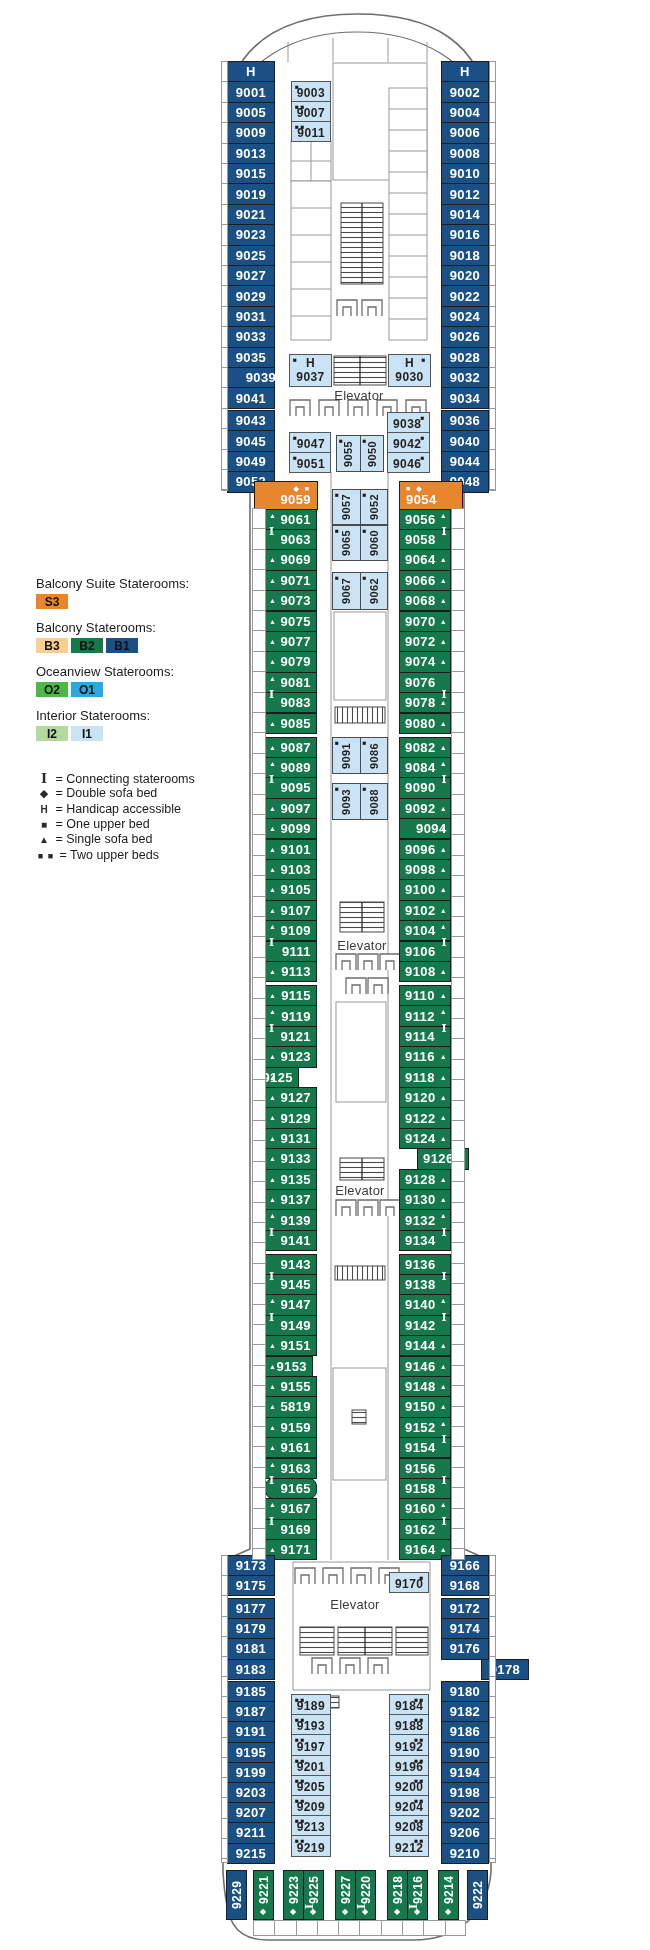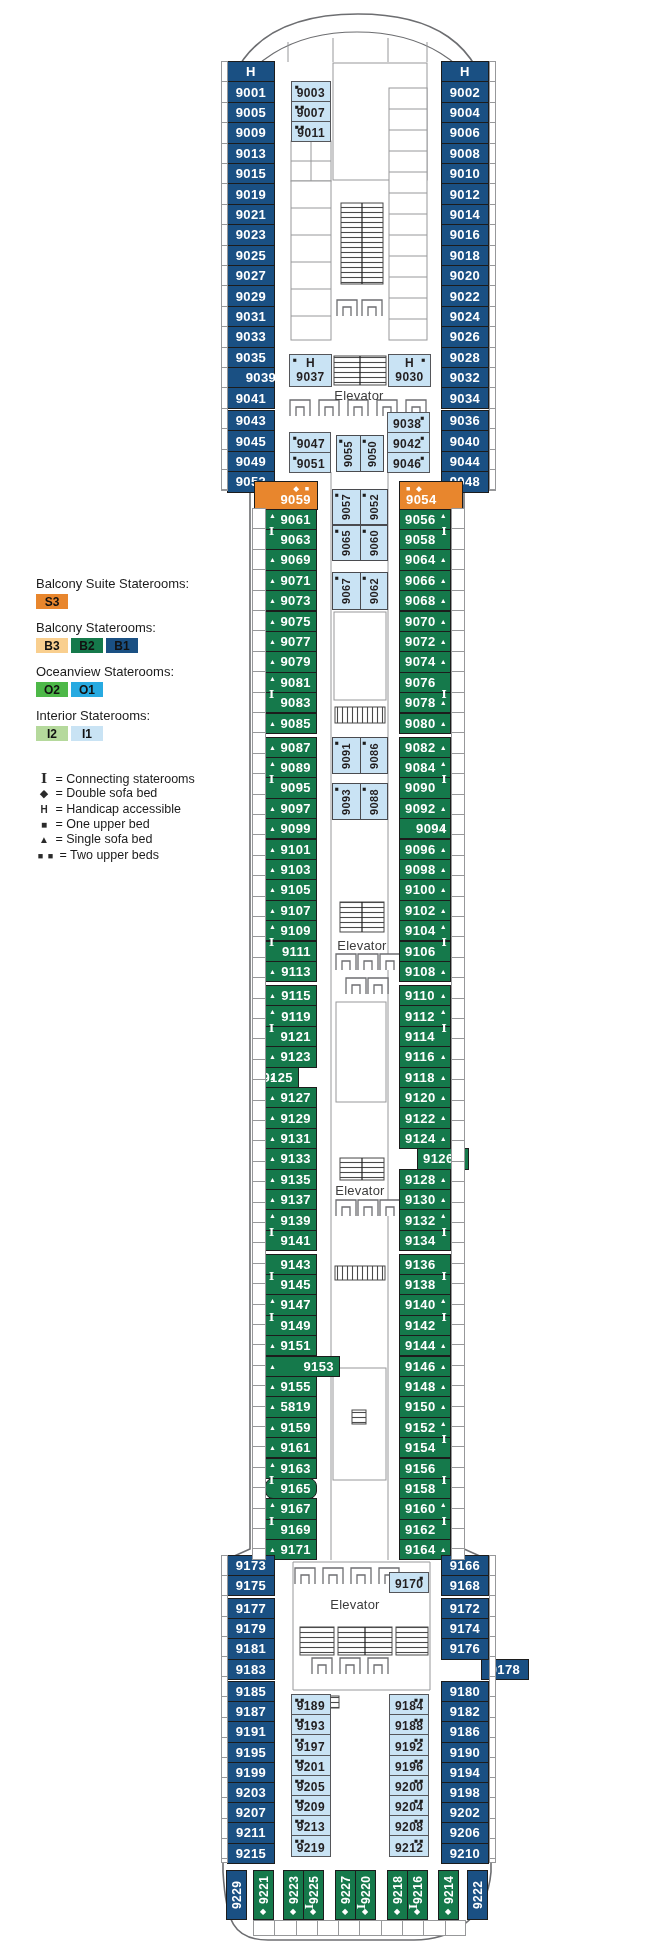--- a/index.html
+++ b/index.html
@@ -531,21 +531,21 @@
         <span class="ic ic-sofa" style="left: 3px; top: 2px;">▲</span>
         <span class="ic ic-conn" style="left: 3px; bottom: -8px;">I</span>
       </div>
       <div class="cell b2 sideL" style="left: 265px; top: 1314.7px; width: 52px; height: 21.4px;">
         <span>9149</span>
       </div>
       <div class="cell b2 sideL" style="left: 265px; top: 1335.1px; width: 52px; height: 21.4px;">
         <span>9151</span>
         <span class="ic ic-sofa" style="left: 3px; top: 6px;">▲</span>
       </div>
-      <div class="cell b2 sideL" style="left: 265px; top: 1355.5px; width: 75px; height: 21.4px;">
+      <div class="cell b2 sideL" style="left: 265px; top: 1355.5px; width: 48px; height: 21.4px;">
         <span>9153</span>
         <span class="ic ic-sofa" style="left: 3px; top: 6px;">▲</span>
       </div>
       <div class="cell b2 sideL" style="left: 265px; top: 1375.9px; width: 52px; height: 21.4px;">
         <span>9155</span>
         <span class="ic ic-sofa" style="left: 3px; top: 6px;">▲</span>
       </div>
       <div class="cell b2 sideL" style="left: 265px; top: 1396.3px; width: 52px; height: 21.4px;">
         <span>5819</span>
         <span class="ic ic-sofa" style="left: 3px; top: 6px;">▲</span>

